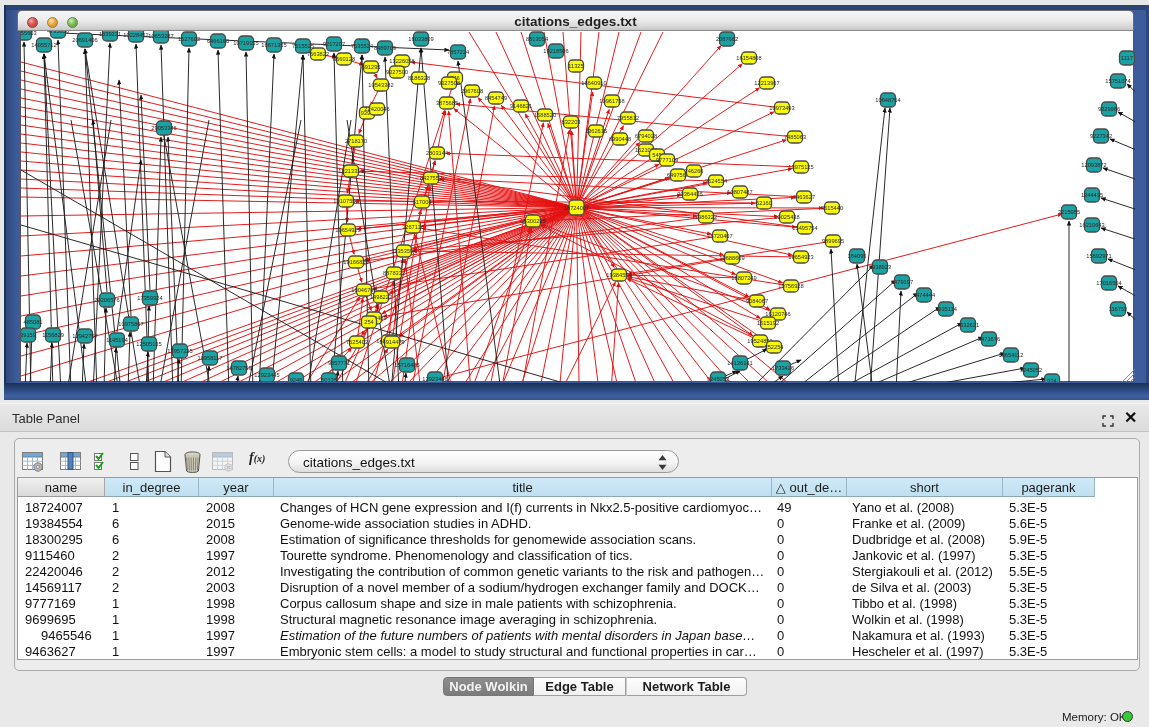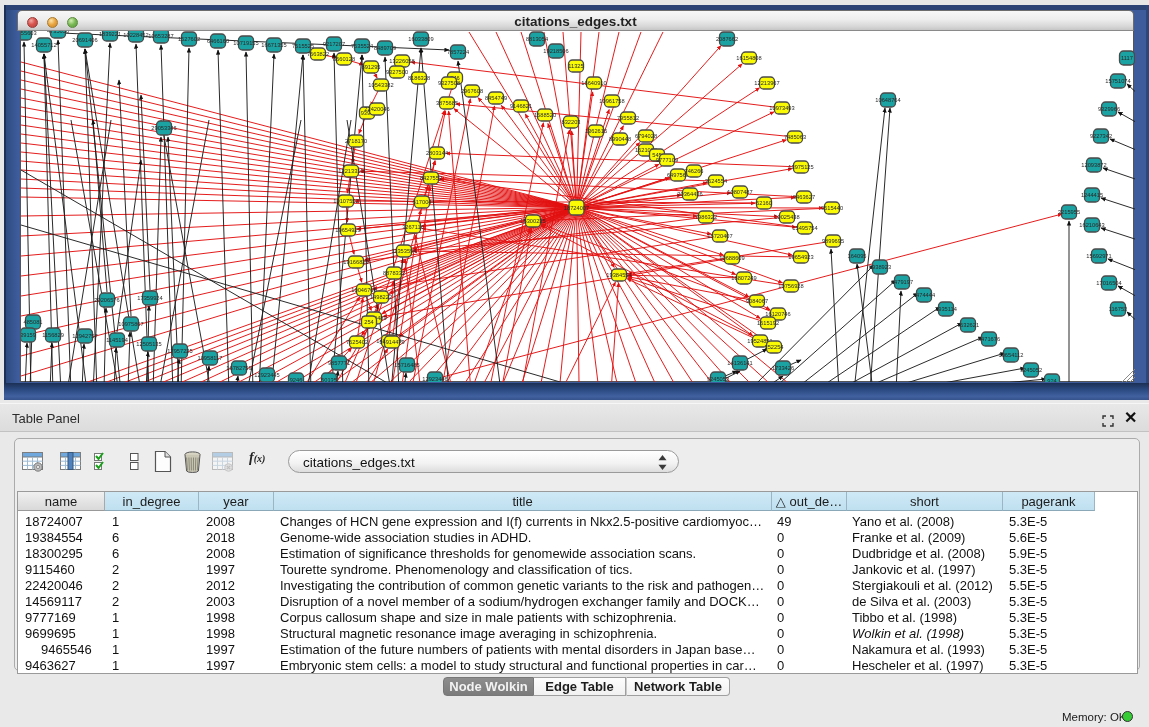--- a/index.html
+++ b/index.html
@@ -30,32 +30,32 @@
 #tp-title { position:absolute; left:12px; top:7px; font-size:13px; color:#2c2c2c; }
 #tp-float { position:absolute; left:1102px; top:11px; width:12px; height:12px; }
 #tp-x { position:absolute; left:1124px; top:4px; font-size:16px; font-weight:bold; color:#111; }
 #panelbox { position:absolute; left:14px; top:38px; width:1126px; height:233px; background:#ededed; border:1px solid #ababab; border-radius:5px; }
 
 .ticon { position:absolute; top:11px; }
 #dropdown { position:absolute; left:273px; top:11px; width:391px; height:23px; border:1px solid #9a9a9a; border-radius:12px;
   background:linear-gradient(#ffffff,#f2f2f2 60%,#dddddd); }
 #dropdown span.dtext { position:absolute; left:14px; top:4px; font-size:13.5px; color:#111; }
 
-#tablewrap { position:absolute; left:2px; top:52px; width:1121px; height:183px; background:#ffffff; border:1px solid #9a9a9a; }
+#tablewrap { position:absolute; left:2px; top:38px; width:1121px; height:183px; background:#ffffff; border:1px solid #9a9a9a; }
 .hdr { position:absolute; top:0; height:19px; font-size:13px; color:#1c1c1c; text-align:center; line-height:19px;
   background:linear-gradient(#cfe9f6,#bfe0f0); border-right:1px solid #9ab6c4; border-bottom:1px solid #8aa8b8; }
 .hdrname { background:linear-gradient(#f0f0f0,#d9d9d9); border-right:1px solid #a8a8a8; border-bottom:1px solid #999; }
 .cell { position:absolute; font-size:13px; color:#111; white-space:nowrap; overflow:hidden; }
 
 #tabs { position:absolute; left:428px; top:238px; height:19px; display:flex; }
 .tab { height:19px; line-height:18px; font-size:13px; font-weight:bold; color:#1d1d1d; text-align:center;
   background:linear-gradient(#fdfdfd,#f1f1f1); border:1px solid #9f9f9f; }
 #tab1 { width:91px; border-radius:4px 0 0 4px; background:linear-gradient(#8d8d8d,#7b7b7b); color:#f3f3f3; border-color:#777;}
 #tab2 { width:92px; border-left:none; }
-#tab3 { width:104px; border-left:1px solid #c9c9c9; border-radius:0 4px 4px 0;}
+#tab3 { width:121px; border-left:1px solid #c9c9c9; border-radius:0 4px 4px 0;}
 #memtext { position:absolute; left:1062px; top:311px; font-size:11.5px; color:#1a1a1a; }
 #memdot { position:absolute; left:1122px; top:311px; width:11px; height:11px; border-radius:50%; background:#35cb35; border:1.5px solid #333; }
 </style>
 </head>
 <body>
 <div id="root">
   <div id="bluezone"></div>
   <div id="topgrey"></div>
   <div id="leftgrey"></div>
   <div id="topnavy"></div>
@@ -719,21 +719,21 @@
 <div class="hdr" style="left:985px;width:92px;">pagerank</div>
 <div class="cell" style="left:7px;top:22px;width:78px;">18724007</div>
 <div class="cell" style="left:94px;top:22px;width:85px;">1</div>
 <div class="cell" style="left:188px;top:22px;width:66px;">2008</div>
 <div class="cell" style="left:262px;top:22px;width:490px;">Changes of HCN gene expression and I(f) currents in Nkx2.5-positive cardiomyoc…</div>
 <div class="cell" style="left:759px;top:22px;width:68px;">49</div>
 <div class="cell" style="left:834px;top:22px;width:149px;">Yano et al. (2008)</div>
 <div class="cell" style="left:991px;top:22px;width:84px;">5.3E-5</div>
 <div class="cell" style="left:7px;top:38px;width:78px;">19384554</div>
 <div class="cell" style="left:94px;top:38px;width:85px;">6</div>
-<div class="cell" style="left:188px;top:38px;width:66px;">2018</div>
+<div class="cell" style="left:188px;top:38px;width:66px;">2015</div>
 <div class="cell" style="left:262px;top:38px;width:490px;">Genome-wide association studies in ADHD.</div>
 <div class="cell" style="left:759px;top:38px;width:68px;">0</div>
 <div class="cell" style="left:834px;top:38px;width:149px;">Franke et al. (2009)</div>
 <div class="cell" style="left:991px;top:38px;width:84px;">5.6E-5</div>
 <div class="cell" style="left:7px;top:54px;width:78px;">18300295</div>
 <div class="cell" style="left:94px;top:54px;width:85px;">6</div>
 <div class="cell" style="left:188px;top:54px;width:66px;">2008</div>
 <div class="cell" style="left:262px;top:54px;width:490px;">Estimation of significance thresholds for genomewide association scans.</div>
 <div class="cell" style="left:759px;top:54px;width:68px;">0</div>
 <div class="cell" style="left:834px;top:54px;width:149px;">Dudbridge et al. (2008)</div>
@@ -764,26 +764,26 @@
 <div class="cell" style="left:188px;top:118px;width:66px;">1998</div>
 <div class="cell" style="left:262px;top:118px;width:490px;">Corpus callosum shape and size in male patients with schizophrenia.</div>
 <div class="cell" style="left:759px;top:118px;width:68px;">0</div>
 <div class="cell" style="left:834px;top:118px;width:149px;">Tibbo et al. (1998)</div>
 <div class="cell" style="left:991px;top:118px;width:84px;">5.3E-5</div>
 <div class="cell" style="left:7px;top:134px;width:78px;">9699695</div>
 <div class="cell" style="left:94px;top:134px;width:85px;">1</div>
 <div class="cell" style="left:188px;top:134px;width:66px;">1998</div>
 <div class="cell" style="left:262px;top:134px;width:490px;">Structural magnetic resonance image averaging in schizophrenia.</div>
 <div class="cell" style="left:759px;top:134px;width:68px;">0</div>
-<div class="cell" style="left:834px;top:134px;width:149px;font-style:italic;">Wolkin et al. (1998)</div>
+<div class="cell" style="left:834px;top:134px;width:149px;">Wolkin et al. (1998)</div>
 <div class="cell" style="left:991px;top:134px;width:84px;">5.3E-5</div>
 <div class="cell" style="left:7px;top:150px;width:78px;margin-left:16px;">9465546</div>
 <div class="cell" style="left:94px;top:150px;width:85px;">1</div>
 <div class="cell" style="left:188px;top:150px;width:66px;">1997</div>
-<div class="cell" style="left:262px;top:150px;width:490px;">Estimation of the future numbers of patients with mental disorders in Japan base…</div>
+<div class="cell" style="left:262px;top:150px;width:490px;font-style:italic;">Estimation of the future numbers of patients with mental disorders in Japan base…</div>
 <div class="cell" style="left:759px;top:150px;width:68px;">0</div>
 <div class="cell" style="left:834px;top:150px;width:149px;">Nakamura et al. (1993)</div>
 <div class="cell" style="left:991px;top:150px;width:84px;">5.3E-5</div>
 <div class="cell" style="left:7px;top:166px;width:78px;">9463627</div>
 <div class="cell" style="left:94px;top:166px;width:85px;">1</div>
 <div class="cell" style="left:188px;top:166px;width:66px;">1997</div>
 <div class="cell" style="left:262px;top:166px;width:490px;">Embryonic stem cells: a model to study structural and functional properties in car…</div>
 <div class="cell" style="left:759px;top:166px;width:68px;">0</div>
 <div class="cell" style="left:834px;top:166px;width:149px;">Hescheler et al. (1997)</div>
 <div class="cell" style="left:991px;top:166px;width:84px;">5.3E-5</div>

